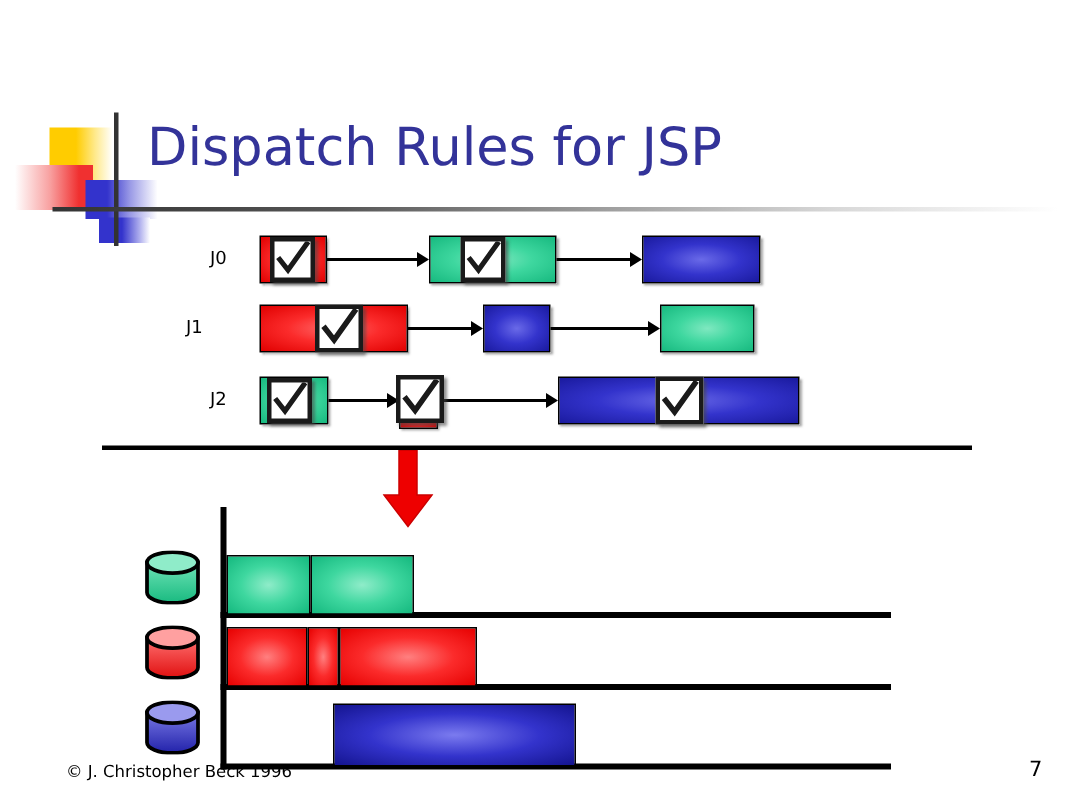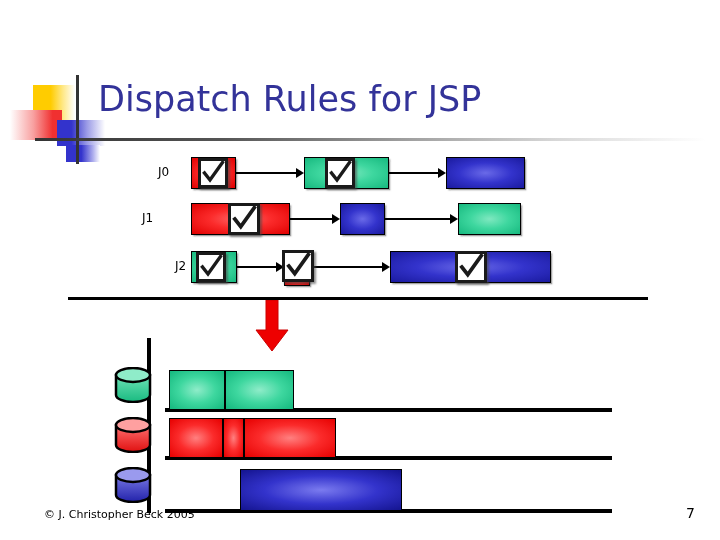--- a/index.html
+++ b/index.html
@@ -63,21 +63,21 @@
     left: 98px; top: 79px;
     width: 560px;
     font-size: 35px;
     color: #333399;
     font-family: "DejaVu Sans", sans-serif;
     letter-spacing: 0px;
     white-space: nowrap;
   }
 
   
-  .jobs-area { position: absolute; left: 0; top: 0; width: 616px; height: 540px; margin-left: 18px; }
+  .jobs-area { position: absolute; left: 0; top: 0; width: 616px; height: 540px; }
   .job-label {
     position: absolute;
     font-size: 12px;
     color: #000000;
     font-family: "DejaVu Sans", sans-serif;
   }
   .opbox {
     position: absolute;
     border: 1px solid #000000;
     box-sizing: border-box;
@@ -187,21 +187,21 @@
       <div class="arrow-line" style="left: 371px; top: 172px; width: 49px;"></div>
       <div class="arrow-head" style="left: 420px; top: 168px;"></div>
       <div class="job-label" style="left: 124px; top: 211px;">J1</div>
       <div class="opbox red" style="left: 173px; top: 203px; width: 99px; height: 32px;"></div>
       <div class="opbox blue" style="left: 322px; top: 203px; width: 45px; height: 32px;"></div>
       <div class="opbox green" style="left: 440px; top: 203px; width: 63px; height: 32px;"></div>
       <div class="arrow-line" style="left: 272px; top: 218px; width: 42px;"></div>
       <div class="arrow-head" style="left: 314px; top: 214px;"></div>
       <div class="arrow-line" style="left: 367px; top: 218px; width: 65px;"></div>
       <div class="arrow-head" style="left: 432px; top: 214px;"></div>
-      <div class="job-label" style="left: 157px; top: 259px;">J2</div>
+      <div class="job-label" style="left: 140px; top: 259px;">J2</div>
       <div class="opbox green" style="left: 173px; top: 251px; width: 46px; height: 32px;"></div>
       <div class="opbox red" style="left: 266px; top: 254px; width: 26px; height: 32px;"></div>
       <div class="opbox blue" style="left: 372px; top: 251px; width: 161px; height: 32px;"></div>
       <div class="arrow-line" style="left: 219px; top: 266px; width: 39px;"></div>
       <div class="arrow-head" style="left: 258px; top: 262px;"></div>
       <div class="arrow-line" style="left: 292px; top: 266px; width: 72px;"></div>
       <div class="arrow-head" style="left: 364px; top: 262px;"></div>
       <div class="check" style="left: 180px; top: 158px; width: 30px; height: 30px;">
         <svg viewBox="0 0 24 24" preserveAspectRatio="none">
           <path d="M3.5 12 L9 19 L21.5 1.5" fill="none" stroke="#1a1a1a" stroke-width="3.4" stroke-linecap="square" stroke-linejoin="miter"></path>
@@ -284,16 +284,16 @@
             </linearGradient>
           </defs>
           <path d="M3,8 L3,28 A17,7 0 0 0 37,28 L37,8 Z" fill="url(#cg2)" stroke="#000" stroke-width="2.5"></path>
           <ellipse cx="20" cy="8" rx="17" ry="7" fill="#9a9aee" stroke="#000" stroke-width="2.5"></ellipse>
         </svg>
       </div>
       <div class="gantt-baseline" style="left: 147px; top: 509px; width: 447px;"></div>
       <div class="gbar blue" style="left: 222px; top: 469px; width: 162px; height: 42px;"></div>
     </div>
 
-  <div class="footer-copy">© J. Christopher Beck 2005</div>
+  <div class="footer-copy">© J. Christopher Beck 1996</div>
   <div class="footer-page">7</div>
 
 </div>
 
 </body></html>

